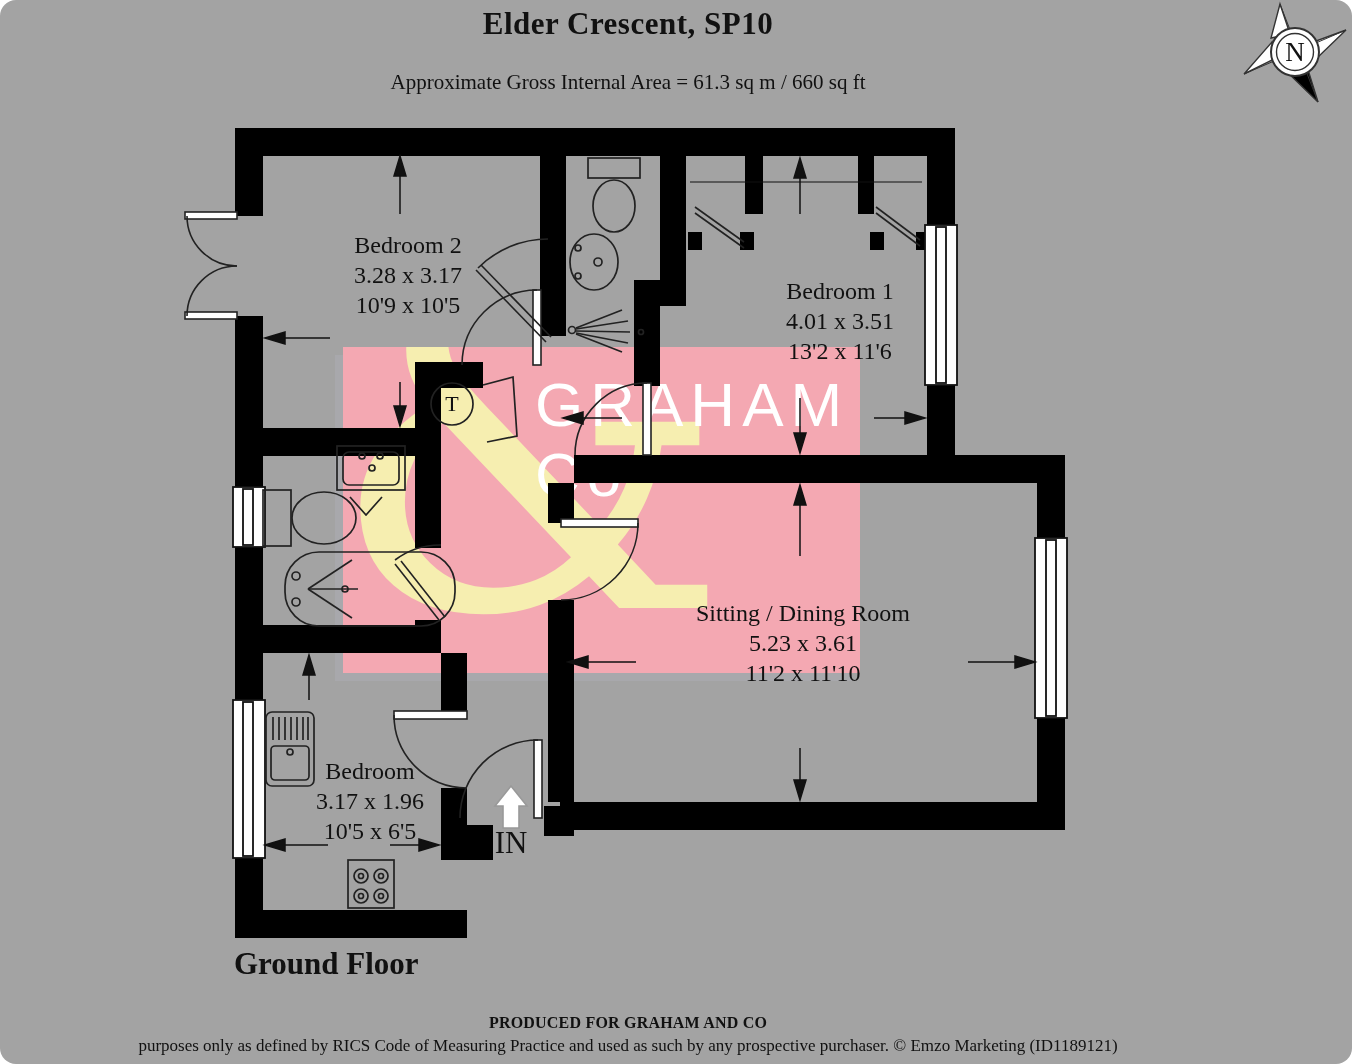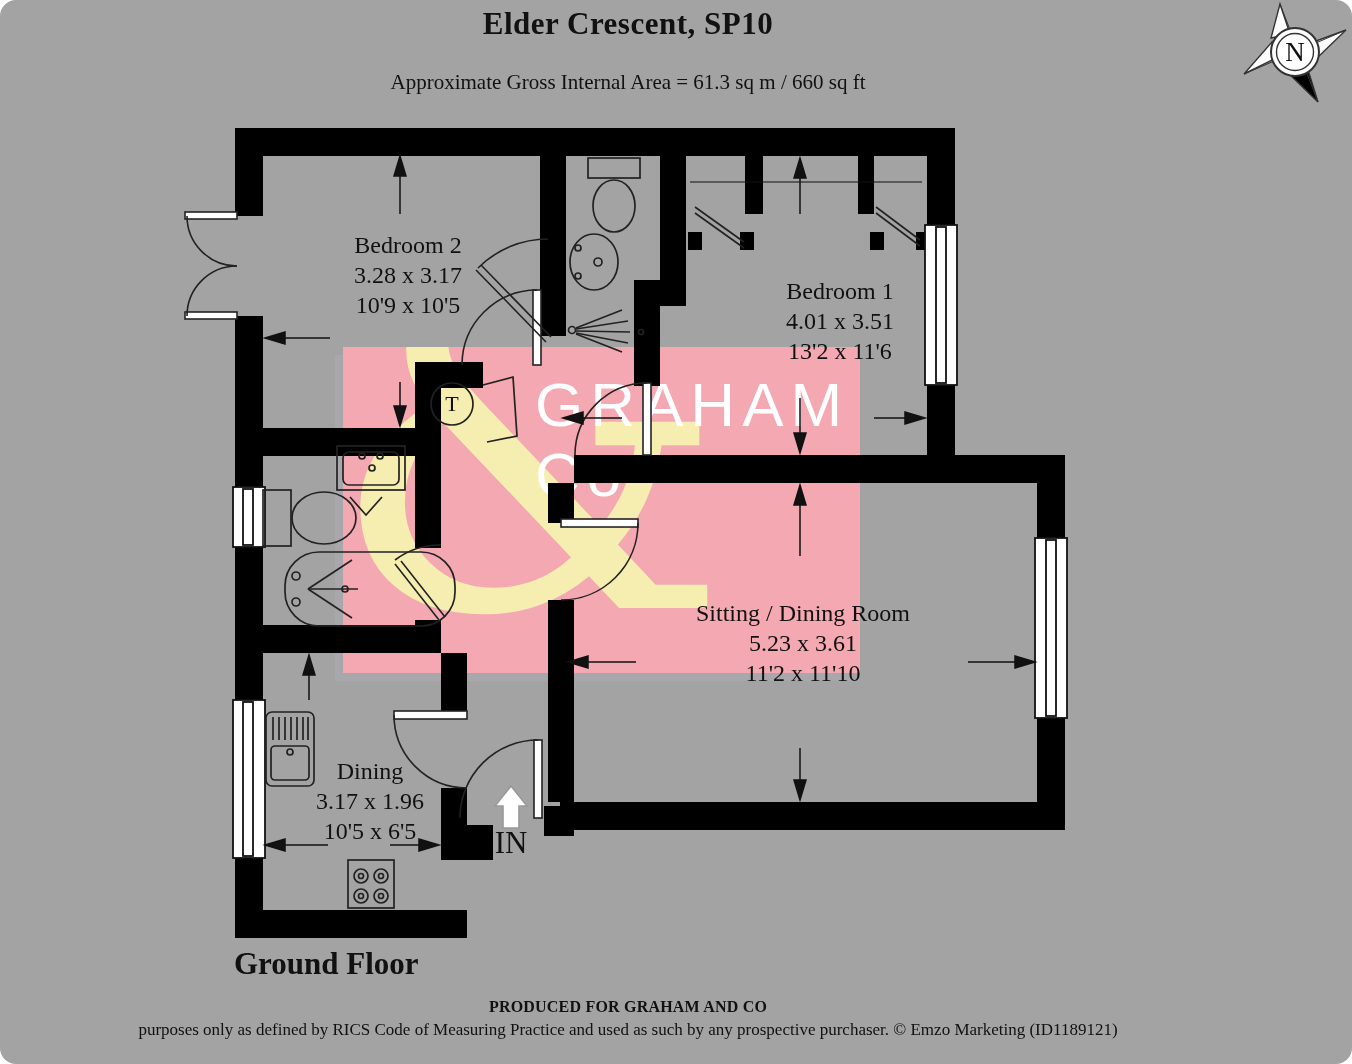--- a/index.html
+++ b/index.html
@@ -18,21 +18,21 @@
   .wm .l2{position:absolute;left:192px;top:92px;font-family:"Liberation Sans",sans-serif;
       font-weight:300;font-size:62px;color:#fff;letter-spacing:7px;}
   svg.plan{position:absolute;left:0;top:0;z-index:2;}
   .lbl{position:absolute;z-index:3;transform:translateX(-50%);text-align:center;
        font-size:24px;line-height:30px;white-space:nowrap;}
   .tlbl{position:absolute;z-index:3;transform:translate(-50%,-50%);font-size:22px;}
   .inlbl{position:absolute;z-index:3;transform:translateX(-50%);font-size:31px;}
   .nlbl{position:absolute;z-index:3;transform:translate(-50%,-50%);font-size:27px;}
   .gf{position:absolute;left:234px;top:946px;z-index:3;font-size:31px;font-weight:bold;}
   .ftr{position:absolute;left:0;top:998px;width:1256px;text-align:center;z-index:3;}
-  .produced{font-size:16px;font-weight:bold;letter-spacing:.2px;}
+  .produced{font-size:16px;font-weight:bold;letter-spacing:.2px;margin-top:16px;}
   .disc{font-size:17px;line-height:22px;margin-top:3px;}
 </style>
 </head>
 <body>
 
 <div class="page">
 
   <div class="hdr">
     <div class="title">Elder Crescent, SP10</div>
     <div class="subtitle">Approximate Gross Internal Area = 61.3 sq m / 660 sq ft</div>
@@ -262,21 +262,21 @@
     <div>Bedroom 1</div>
     <div>4.01 x 3.51</div>
     <div>13'2 x 11'6</div>
   </div>
   <div class="lbl" style="left:803px;top:598px;">
     <div>Sitting / Dining Room</div>
     <div>5.23 x 3.61</div>
     <div>11'2 x 11'10</div>
   </div>
   <div class="lbl" style="left:370px;top:756px;">
-    <div>Dining</div>
+    <div>Bedroom</div>
     <div>3.17 x 1.96</div>
     <div>10'5 x 6'5</div>
   </div>
 
   <div class="tlbl" style="left:452px;top:404px;">T</div>
   <div class="inlbl" style="left:511px;top:825px;">IN</div>
   <div class="nlbl" style="left:1295px;top:52px;">N</div>
   <div class="gf">Ground Floor</div>
 
   <div class="ftr">

